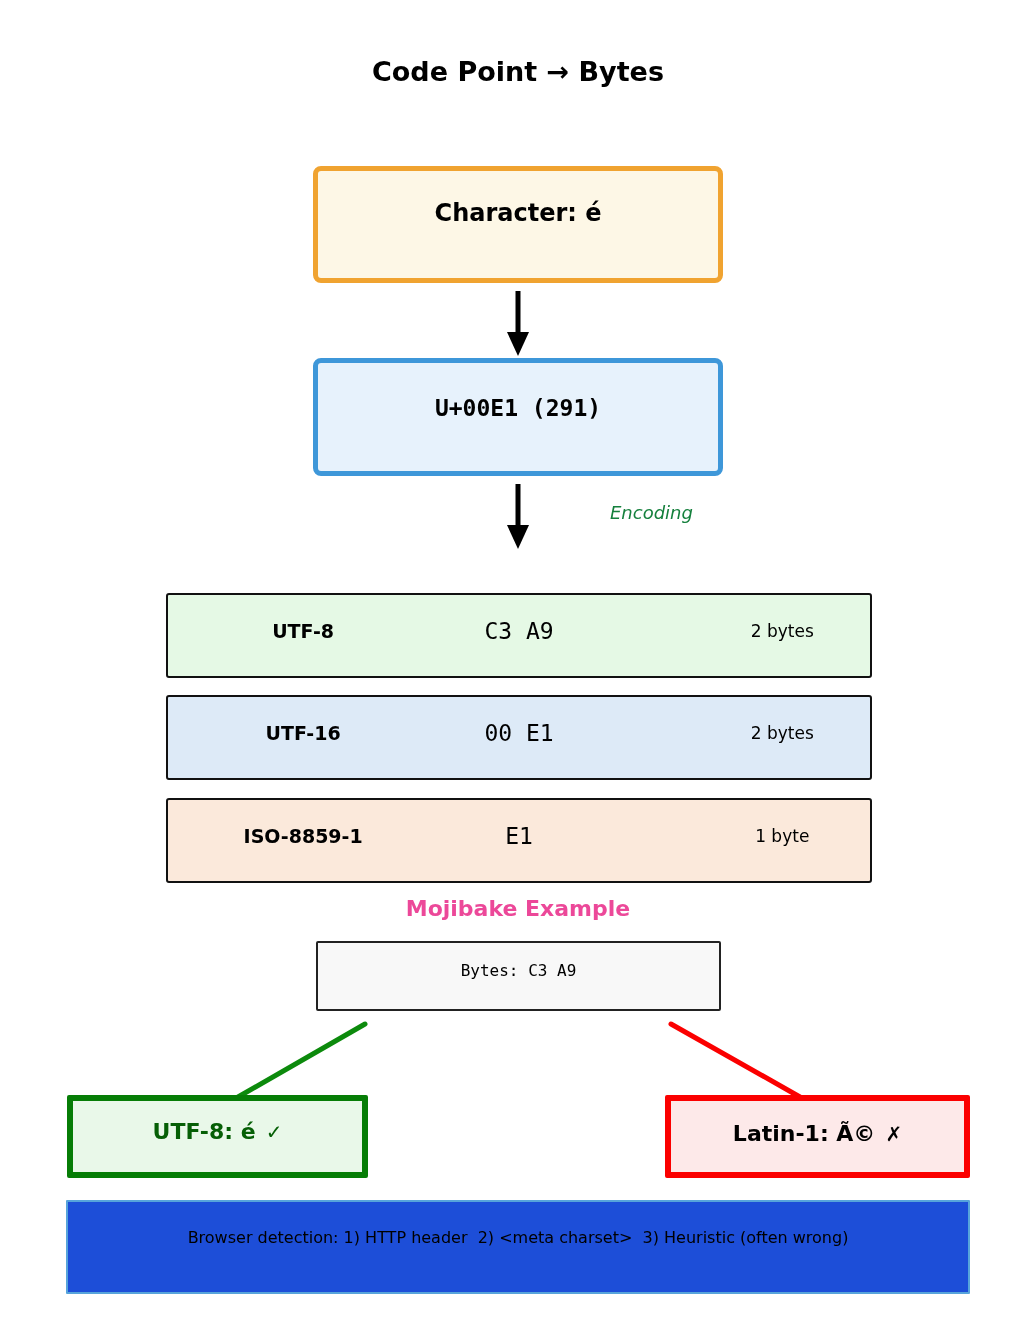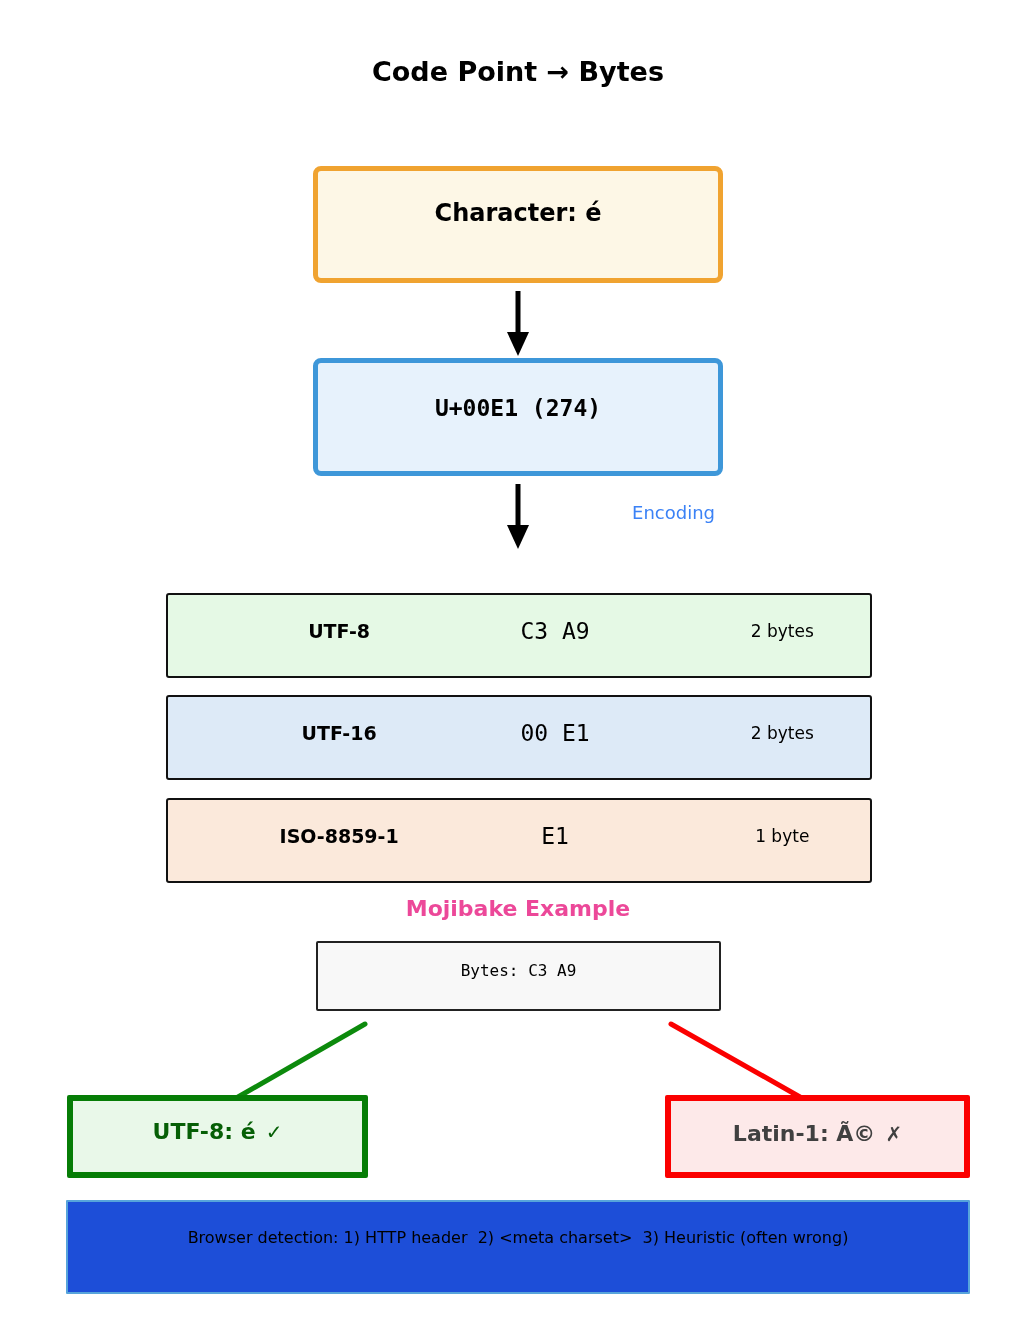--- a/index.html
+++ b/index.html
@@ -48,31 +48,32 @@
     background: #e7f2fc;
     border: 5px solid #3e97d9;
     border-radius: 8px;
     font-family: "DejaVu Sans Mono", "Liberation Mono", monospace;
     font-size: 23px;
     font-weight: bold;
     padding-bottom: 18px;
   }
   .encoding-label {
     left: 610px; top: 502px; width: 105px;
-    text-align: right;
+    text-align: left;
     font-size: 18px;
-    color: #3b82f6;
+    font-style: italic;
+    color: #15803d;
   }
   .enc-row {
     position: absolute;
     left: 166px; width: 706px; height: 85px;
     border: 2px solid #111;
     border-radius: 3px;
   }
-  .enc-row .cell { position: absolute; top: 0; height: 100%; display: flex; align-items: center; justify-content: center; padding-bottom: 10px; margin-left: 36px; }
+  .enc-row .cell { position: absolute; top: 0; height: 100%; display: flex; align-items: center; justify-content: center; padding-bottom: 10px; }
   .enc-name  { left: 0; width: 38.5%; font-size: 19px; font-weight: bold; }
   .enc-bytes { left: 0; width: 100%; font-family: "DejaVu Sans Mono", "Liberation Mono", monospace; font-size: 23px; }
   .enc-size  { right: 0; width: 25%; font-size: 17px; }
   .row-utf8  { top: 593px; background: #e5f9e5; }
   .row-utf16 { top: 695px; background: #ddeaf7; }
   .row-iso   { top: 798px; background: #fbe9db; }
   .bytes-box {
     left: 316px; top: 941px; width: 405px; height: 70px;
     background: #f8f8f8;
     border: 2px solid #222;
@@ -94,21 +95,21 @@
     color: #065f06;
     font-size: 22px;
     font-weight: bold;
     padding-bottom: 10px;
   }
   .result-red {
     left: 665px; top: 1095px; width: 305px; height: 83px;
     background: #fde9e9;
     border: 6px solid #fb0000;
     border-radius: 2px;
-    color: #404040;
+    color: #000000;
     font-size: 22px;
     font-weight: bold;
     padding-bottom: 6px;
   }
   .result-mark {
     font-weight: normal;
     font-size: 20px;
     margin-left: 10px;
   }
   .footer-box {
@@ -139,21 +140,21 @@
     </g>
     <line x1="365" y1="1024" x2="238" y2="1097" stroke="#0c8a0c" stroke-width="5" stroke-linecap="round"></line>
     <line x1="671" y1="1024" x2="800" y2="1097" stroke="#fb0000" stroke-width="5" stroke-linecap="round"></line>
   </svg>
 
   <div class="abs box char-box">
     <span>Character: é</span>
   </div>
 
   <div class="abs box code-box">
-    <span>U+00E1 (274)</span>
+    <span>U+00E1 (291)</span>
   </div>
 
   <div class="abs encoding-label">Encoding</div>
 
   <div class="enc-row row-utf8">
     <span class="cell enc-name">UTF-8</span>
     <span class="cell enc-bytes">C3 A9</span>
     <span class="cell enc-size">2 bytes</span>
   </div>
 

